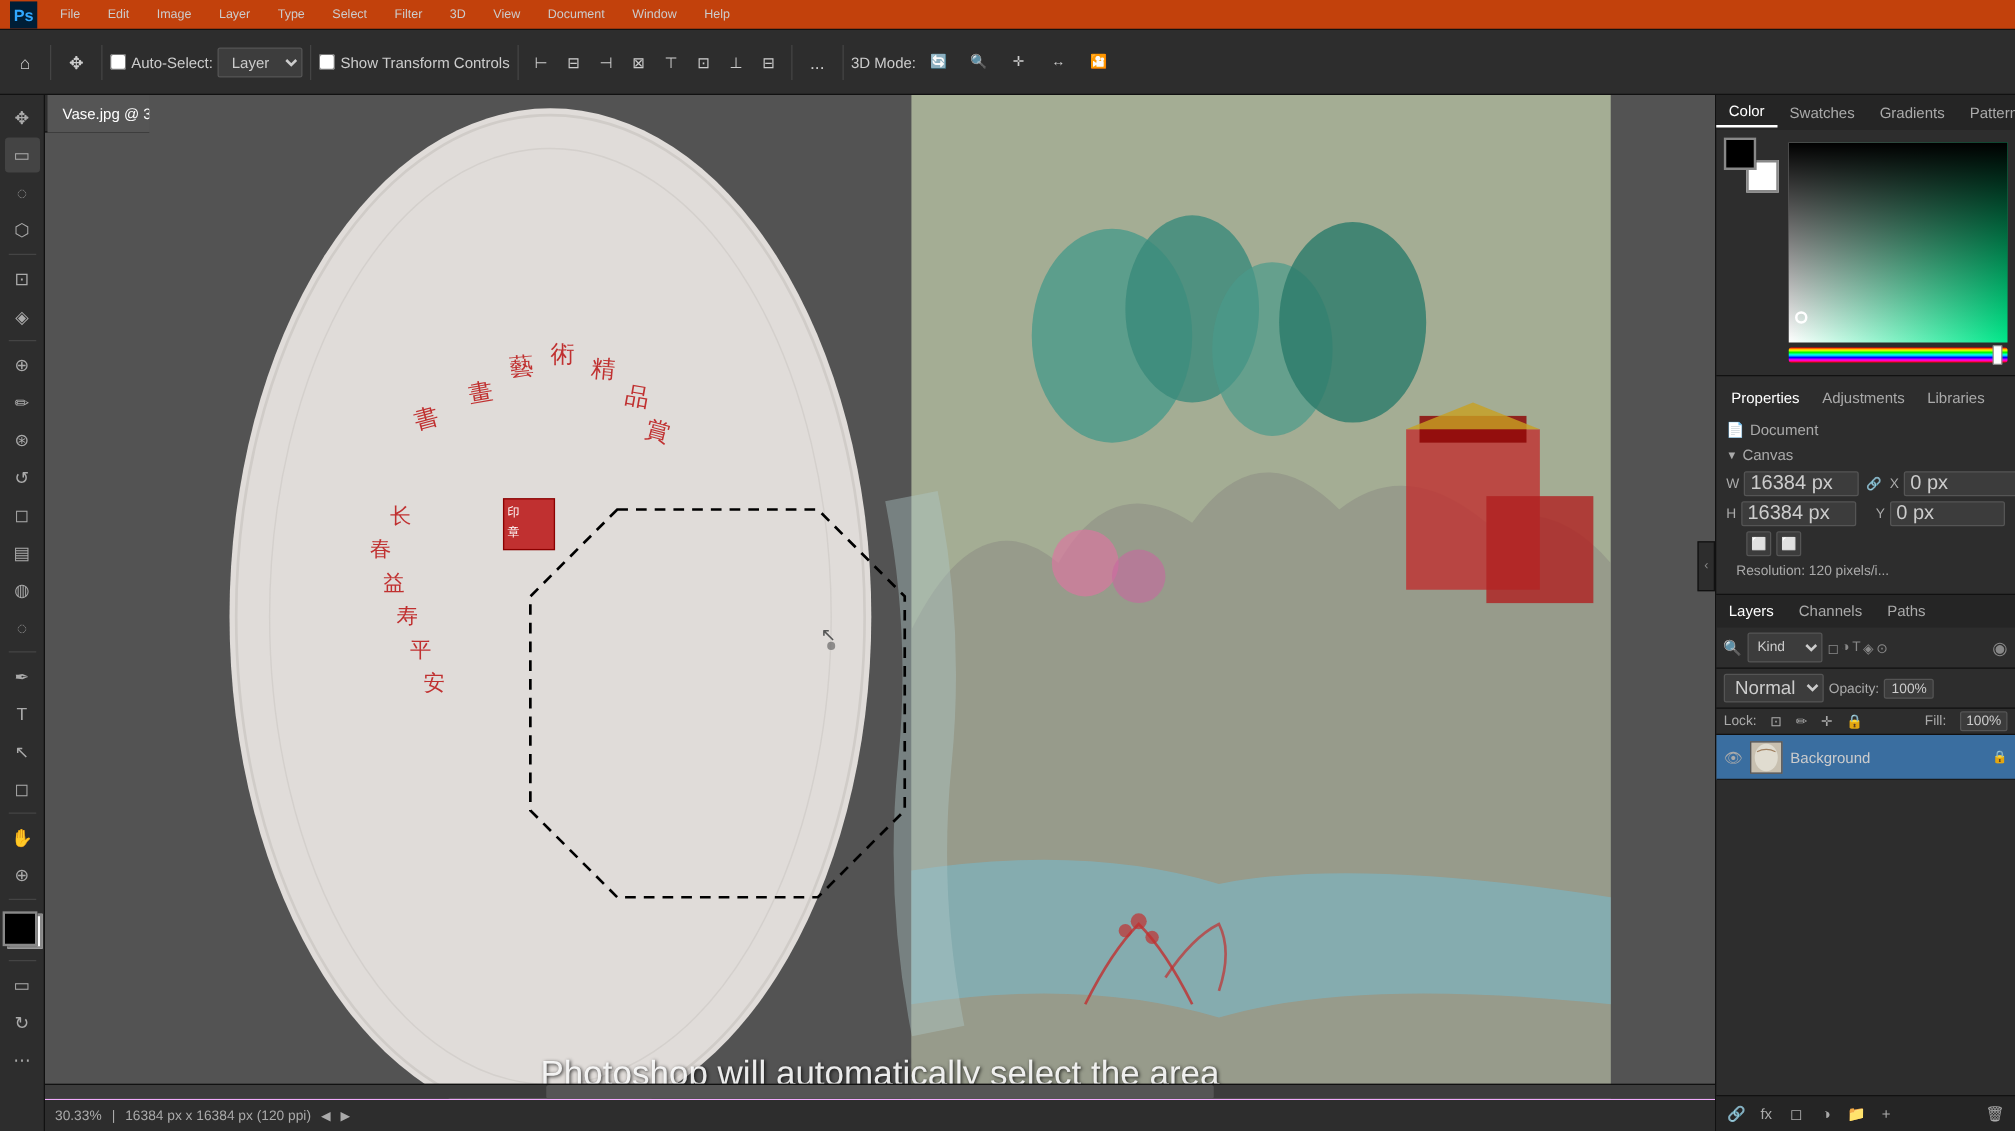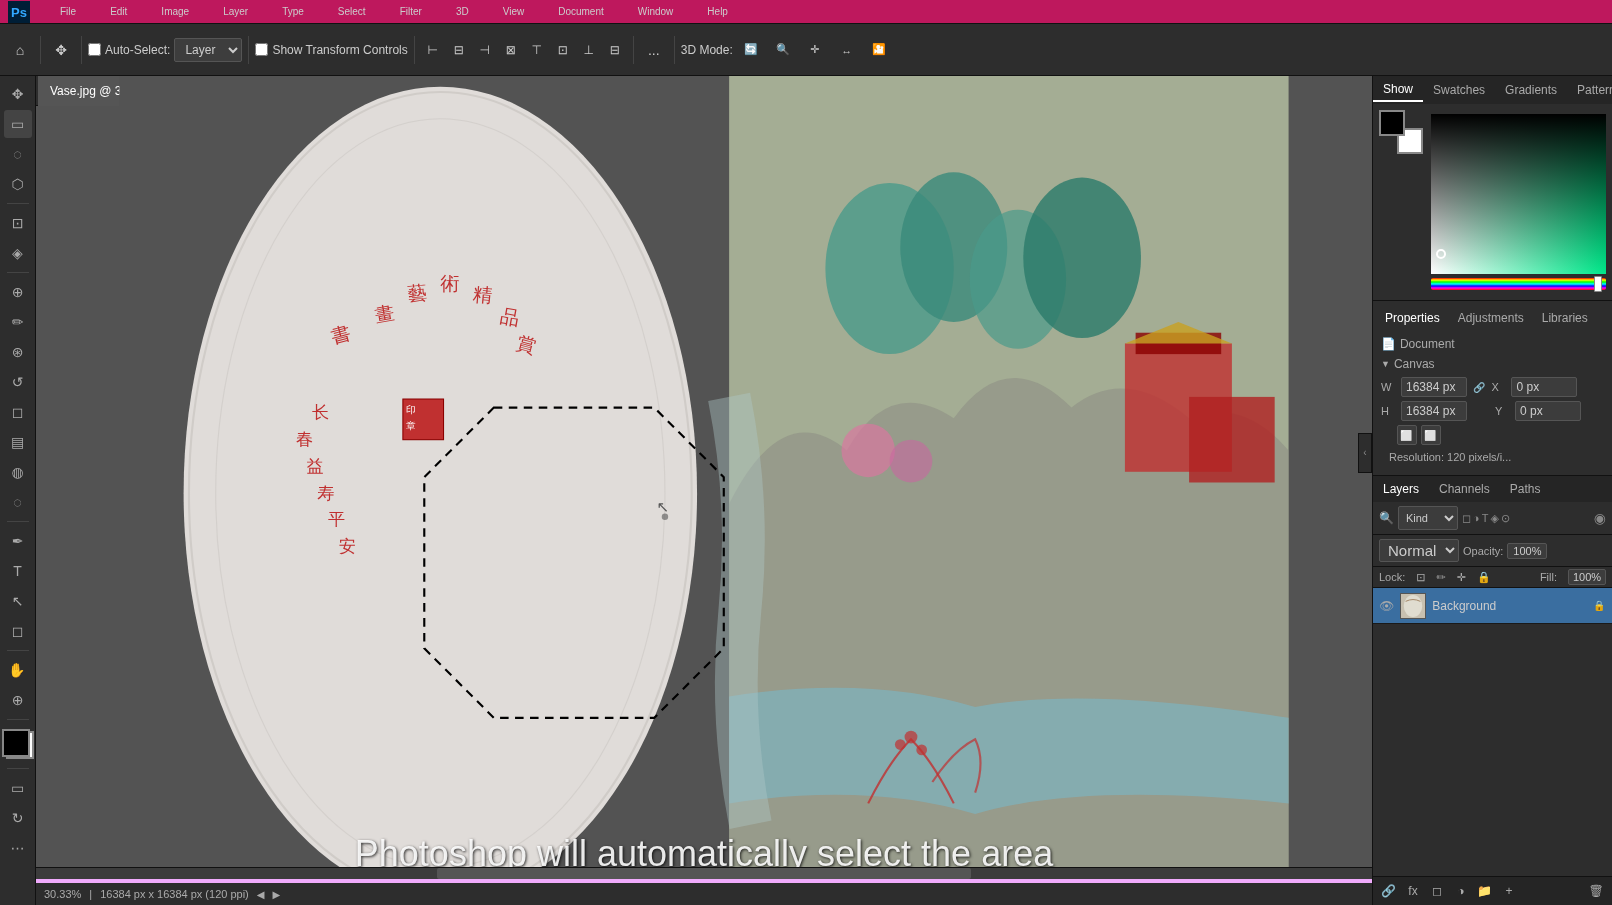--- a/index.html
+++ b/index.html
@@ -1,21 +1,21 @@
 <!DOCTYPE html>
 <html><head>
   <meta charset="utf-8">
   <style>
     * { margin: 0; padding: 0; box-sizing: border-box; }
     body { width: 1612px; height: 905px; background: #1e1e1e; font-family: 'Arial', sans-serif; font-size: 12px; color: #ccc; overflow: hidden; user-select: none; }
 
     
     #menu-bar {
-      width: 100%; height: 24px; background: #be185d; display: flex; align-items: center;
-      padding: 0 8px; gap: 18px; border-bottom: 1px solid #111;
+      width: 100%; height: 24px; background: #c2410c; display: flex; align-items: center;
+      padding: 0 8px; gap: 6px; border-bottom: 1px solid #111;
     }
     .menu-logo { width: 22px; height: 22px; margin-right: 4px; }
     .menu-logo svg { width: 22px; height: 22px; }
     .menu-item { padding: 2px 8px; font-size: 10px; color: #ccc; cursor: pointer; border-radius: 2px; }
 
     
     #toolbar {
       width: 100%; height: 52px; background: #2d2d2d; display: flex; align-items: center;
       padding: 0 6px; gap: 4px; border-bottom: 1px solid #111;
     }
@@ -66,21 +66,21 @@
     .tool-sep { width: 22px; height: 1px; background: #444; margin: 3px 0; }
 
     
     #canvas-area {
       flex: 1; background: #535353; position: relative; overflow: hidden;
     }
 
     
     #canvas-footer {
       position: absolute; bottom: 0; left: 0; right: 0; height: 26px;
-      background: #2d2d2d; border-top: 4px solid #f0abfc;
+      background: #2d2d2d; border-top: 1px solid #f0abfc;
       display: flex; align-items: center; padding: 0 8px; font-size: 11px; color: #aaa;
       gap: 8px;
     }
     #canvas-footer .nav-arrow { cursor: pointer; font-size: 10px; }
 
     
     #right-panel {
       width: 240px; background: #2d2d2d; border-left: 1px solid #111;
       display: flex; flex-direction: column;
     }
@@ -148,21 +148,21 @@
 
     .prop-section { padding: 6px 8px; }
     .prop-section-title {
       font-size: 12px; color: #aaa; margin-bottom: 6px; display: flex; align-items: center; gap: 4px;
     }
     .prop-section-title .chevron { font-size: 9px; }
     .prop-row { display: flex; align-items: center; margin-bottom: 4px; gap: 4px; }
     .prop-label { font-size: 11px; color: #aaa; width: 16px; }
     .prop-input {
       background: #3c3c3c; border: 1px solid #555; color: #ccc;
-      font-size: 12px; padding: 2px 4px; width: 66px; height: 20px; border-radius: 2px;
+      font-size: 16px; padding: 2px 4px; width: 92px; height: 20px; border-radius: 2px;
     }
     .prop-link-icon { font-size: 10px; color: #888; }
     .prop-resolution { font-size: 11px; color: #aaa; padding: 2px 8px; }
     .prop-icon-btn {
       width: 20px; height: 20px; background: #3c3c3c; border: 1px solid #555;
       color: #aaa; font-size: 10px; display: flex; align-items: center; justify-content: center;
       border-radius: 2px; cursor: pointer;
     }
 
     
@@ -231,21 +231,21 @@
     .layers-spacer { flex: 1; }
 
     
     #canvas-svg {
       position: absolute; top: 0; left: 0; width: 100%; height: 100%;
     }
 
     
     .canvas-overlay-text {
       position: absolute; bottom: 30px; left: 50%; transform: translateX(-50%);
-      color: rgba(255,255,255,0.9); font-size: 36px; font-weight: 300;
+      color: rgba(255,255,255,0.9); font-size: 28px; font-weight: 300;
       text-shadow: 1px 1px 3px rgba(0,0,0,0.8);
       white-space: nowrap; pointer-events: none;
     }
 
     
     #collapse-btn {
       position: absolute; right: 240px; top: 50%; transform: translateY(-50%);
       width: 14px; height: 40px; background: #2d2d2d; border: 1px solid #111;
       display: flex; align-items: center; justify-content: center;
       cursor: pointer; color: #888; font-size: 10px; z-index: 10;
@@ -452,21 +452,21 @@
       <div style="position:absolute;left:30%;width:40%;height:100%;background:#555;border-radius:2px;"></div>
     </div>
   </div>
 
   <div id="collapse-btn">‹</div>
 
   <div id="right-panel">
 
     <div id="color-panel">
       <div id="color-tabs">
-        <div class="color-tab active">Show</div>
+        <div class="color-tab active">Color</div>
         <div class="color-tab">Swatches</div>
         <div class="color-tab">Gradients</div>
         <div class="color-tab">Patterns</div>
       </div>
       <div id="color-picker-area">
         <div style="display:flex;gap:8px;align-items:flex-start;">
 
           <div style="position:relative;width:44px;height:44px;flex-shrink:0;">
             <div style="position:absolute;right:0;bottom:0;width:26px;height:26px;background:white;border:2px solid #888;"></div>
             <div style="position:absolute;left:0;top:0;width:26px;height:26px;background:black;border:2px solid #888;"></div>

